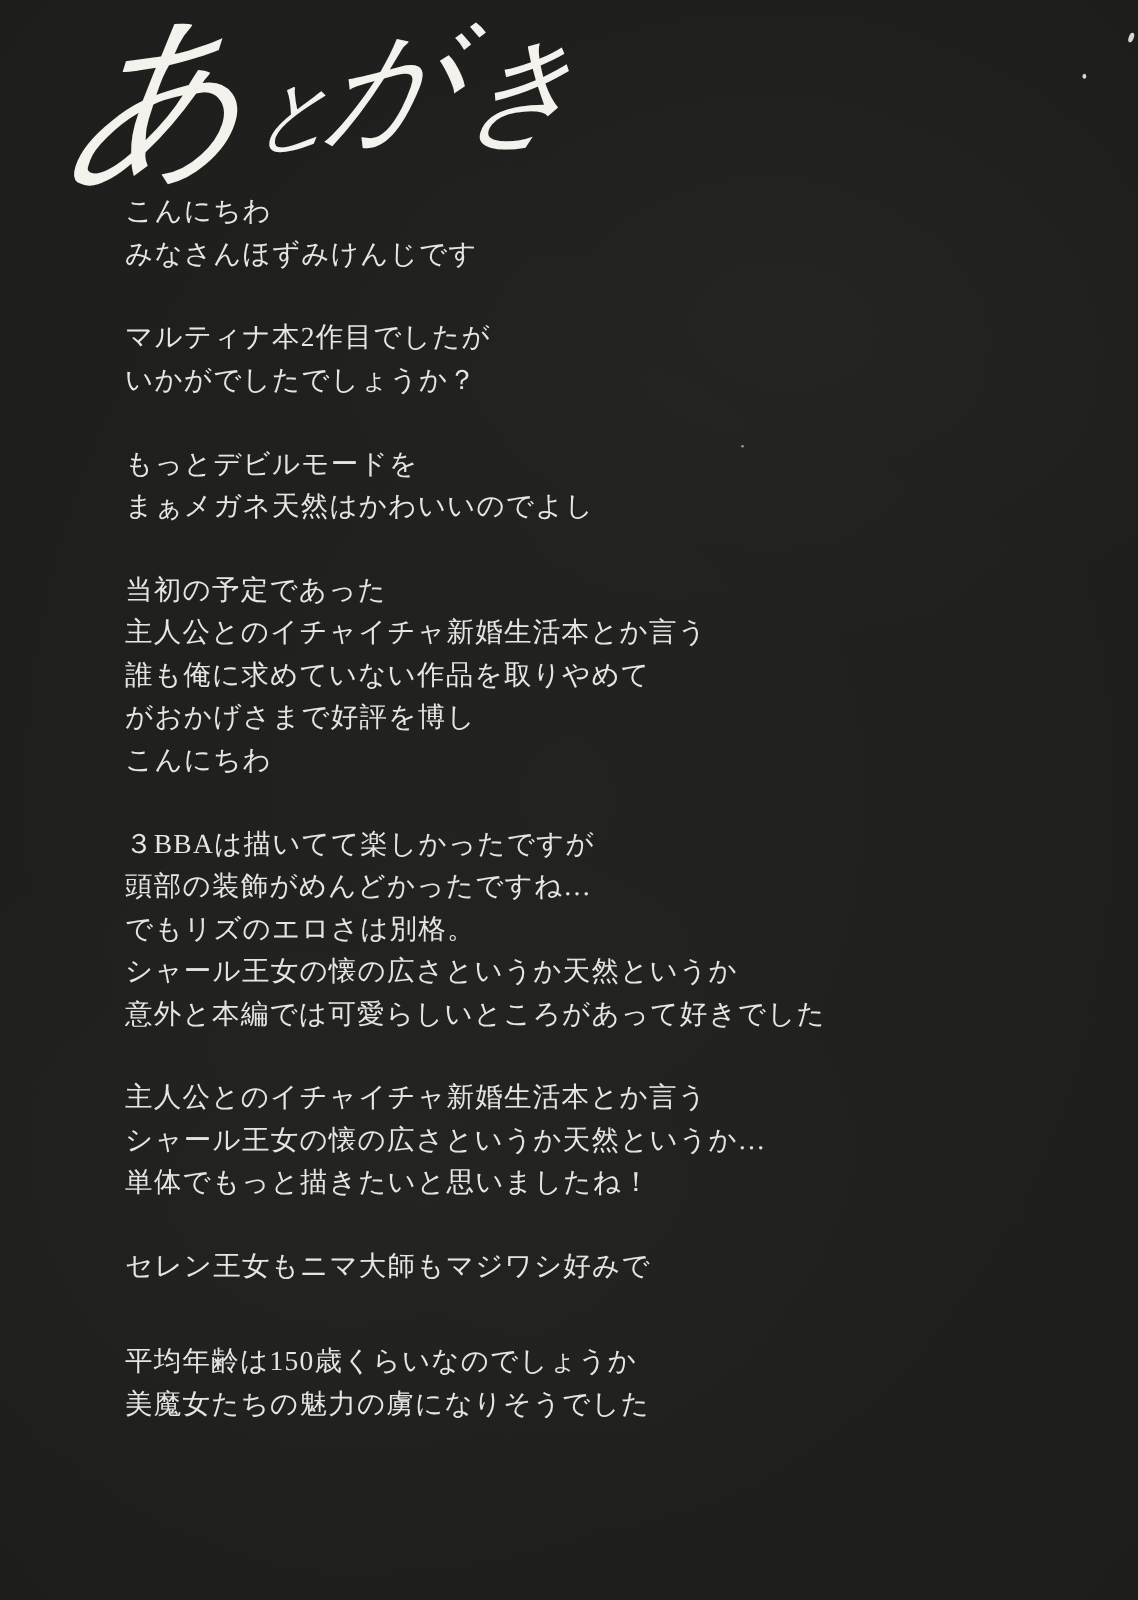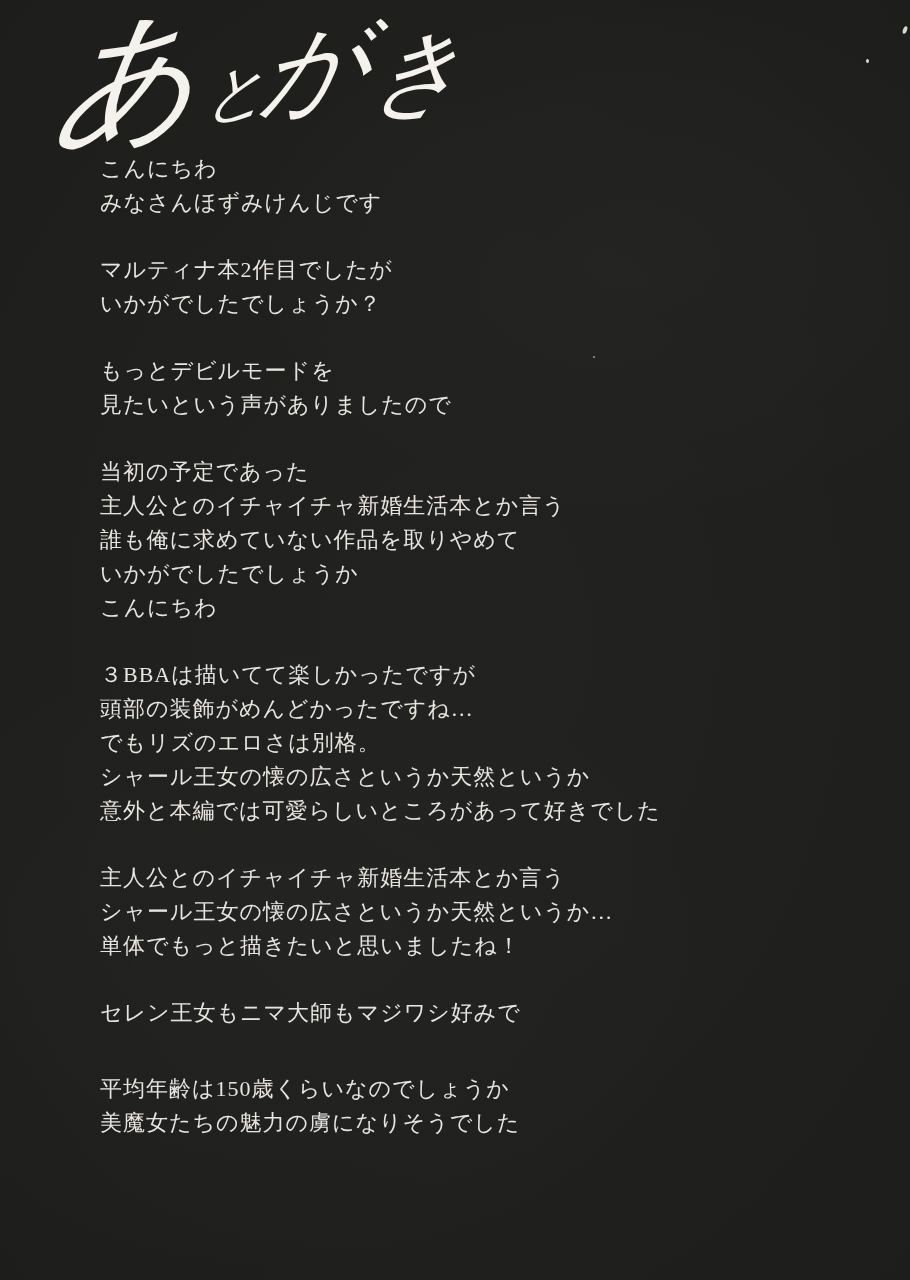--- a/index.html
+++ b/index.html
@@ -89,28 +89,28 @@
       <div class="line">みなさんほずみけんじです</div>
     </div>
 
     <div class="para">
       <div class="line">マルティナ本2作目でしたが</div>
       <div class="line">いかがでしたでしょうか？</div>
     </div>
 
     <div class="para">
       <div class="line">もっとデビルモードを</div>
-      <div class="line">見たいという声がありましたので</div>
+      <div class="line">まぁメガネ天然はかわいいのでよし</div>
     </div>
 
     <div class="para">
       <div class="line">当初の予定であった</div>
       <div class="line">主人公とのイチャイチャ新婚生活本とか言う</div>
       <div class="line">誰も俺に求めていない作品を取りやめて</div>
-      <div class="line">いかがでしたでしょうか</div>
+      <div class="line">がおかげさまで好評を博し</div>
       <div class="line">こんにちわ</div>
     </div>
 
     <div class="para">
       <div class="line">３BBAは描いてて楽しかったですが</div>
       <div class="line">頭部の装飾がめんどかったですね…</div>
       <div class="line">でもリズのエロさは別格。</div>
       <div class="line">シャール王女の懐の広さというか天然というか</div>
       <div class="line">意外と本編では可愛らしいところがあって好きでした</div>
     </div>

